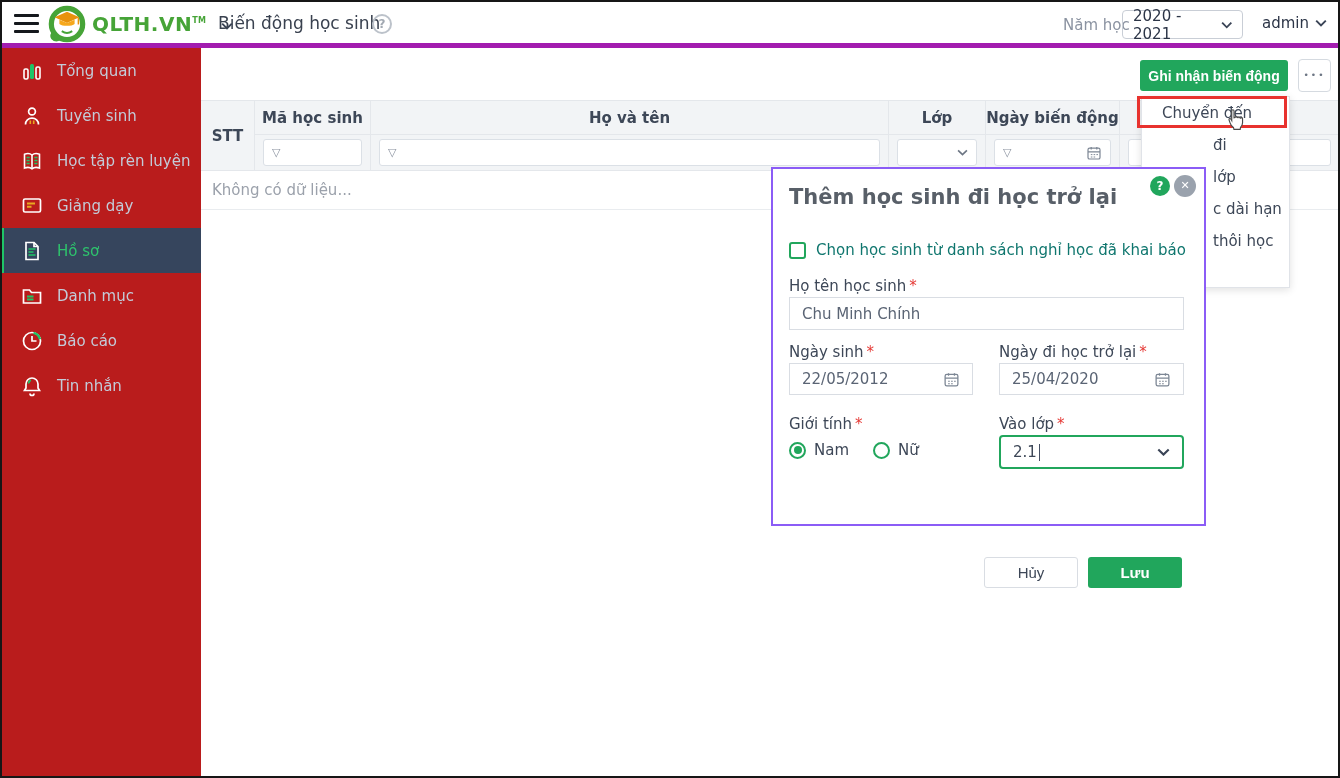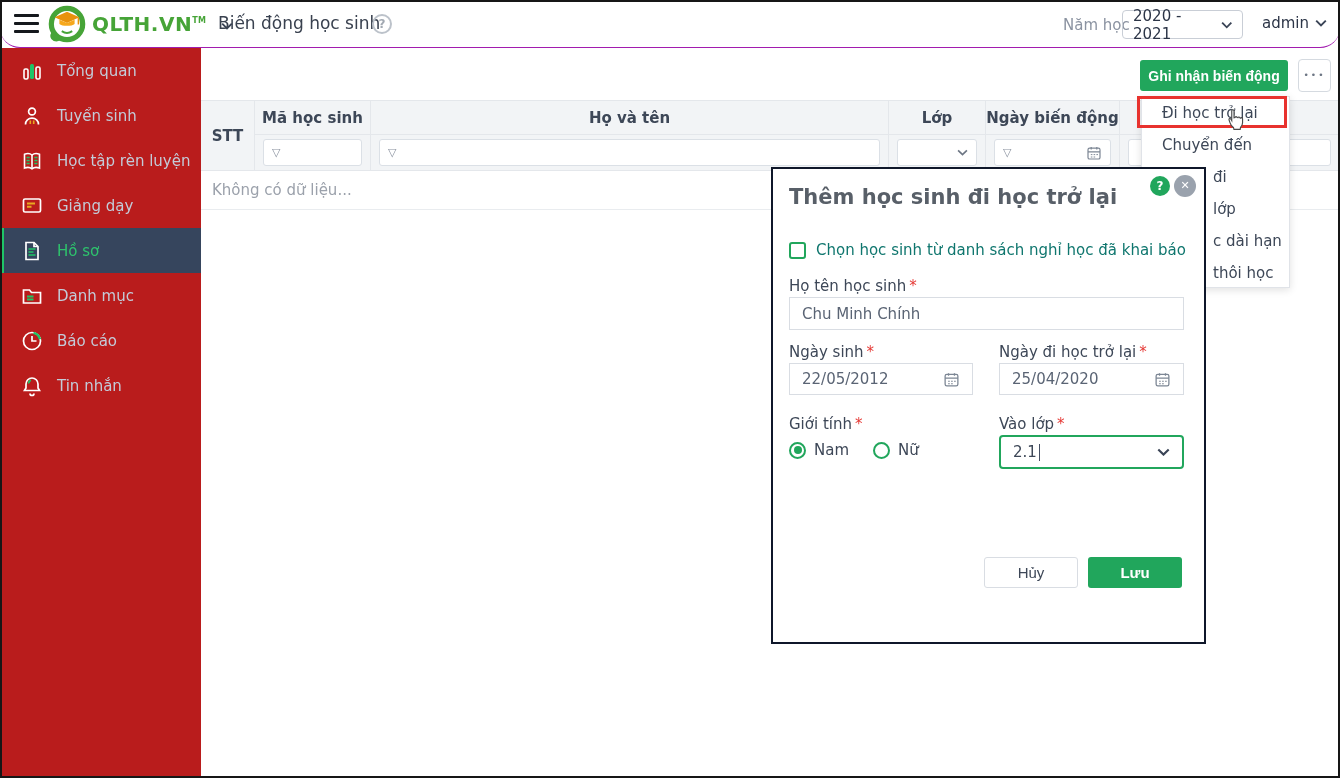--- a/index.html
+++ b/index.html
@@ -7,21 +7,21 @@
   body {
     position: relative;
     font-family: "DejaVu Sans", "Liberation Sans", sans-serif;
     background: #fff;
     overflow: hidden;
     color: #3d4757;
   }
   .frame { position:absolute; inset:0; border:2px solid #161616; pointer-events:none; z-index:60; }
 
   
-  .topbar { position:absolute; left:0; top:0; width:1340px; height:48px; background:#fff; border-bottom:1px solid #a21caf; z-index:5;border-radius:20px; }
+  .topbar { position:absolute; left:0; top:0; width:1340px; height:48px; background:#fff; border-bottom:5px solid #a21caf; z-index:5; }
   .hamburger { position:absolute; left:14px; top:14px; width:25px; height:19px; cursor:pointer; }
   .hamburger span { display:block; height:3px; background:#15181d; border-radius:1px; margin-bottom:5px; }
   .logo-wrap { position:absolute; left:48px; top:5px; display:flex; align-items:center; }
   .logo-circle { width:38px; height:38px; }
   .brand { font-size:20px; font-weight:bold; color:#46a437; margin-left:6px; letter-spacing:.5px; }
   .brand sup { font-size:8px; color:#46a437; }
   .brand-chevron { margin-left:14px; margin-top:4px; }
   .page-title { position:absolute; left:218px; top:13px; font-size:17px; color:#39414f; }
   .title-help { position:absolute; left:372px; top:14px; width:20px; height:20px; border:2px solid #bcc2ca; border-radius:50%;
                 color:#a2a9b2; font-size:12px; text-align:center; line-height:16px; font-weight:bold; }
@@ -61,21 +61,21 @@
   .no-data-row { position:absolute; left:201px; top:171px; width:1139px; height:39px; border-bottom:1px solid #e9ecef;
                  font-size:15px; color:#9ba1ab; line-height:39px; padding-left:11px; z-index:1; }
 
   
   .dropdown { position:absolute; left:1141px; top:96px; width:149px; height:192px; background:#fff;
               border:1px solid #e0e3e8; box-shadow:0 2px 8px rgba(0,0,0,.12); z-index:10; }
   .dropdown .mi { height:32px; line-height:32px; font-size:15px; color:#3d4757; padding-left:20px; cursor:pointer; white-space:nowrap; }
   .dropdown .mi.frag { padding-left:71px; }
 
   
-  .modal { position:absolute; left:771px; top:167px; width:435px; height:477px; background:#fff; border:2px solid #0f172a; z-index:20; }
+  .modal { position:absolute; left:771px; top:167px; width:435px; height:359px; background:#fff; border:2px solid #8b5cf6; z-index:20; }
   .m-title { position:absolute; left:16px; top:16px; font-size:21px; font-weight:bold; color:#585f68; }
   .m-help { position:absolute; left:377px; top:7px; width:20px; height:20px; border-radius:50%; background:#21a65c; color:#fff;
             font-size:12px; font-weight:bold; text-align:center; line-height:20px; cursor:pointer; }
   .m-close { position:absolute; left:401px; top:6px; width:22px; height:22px; border-radius:50%; background:#9aa2ad; color:#fff;
              font-size:11px; text-align:center; line-height:22px; cursor:pointer; }
   .m-checkrow { position:absolute; left:16px; top:72px; display:flex; align-items:center; cursor:pointer; }
   .checkbox { width:17px; height:17px; border:2px solid #21a65c; border-radius:3px; background:#fff; }
   .m-checkrow .lbl { margin-left:10px; font-size:15px; color:#0f766e; }
   .flabel { position:absolute; font-size:15px; color:#3d4757; }
   .req { color:#e53935; margin-left:3px; }
@@ -247,21 +247,20 @@
       </svg>
     </div>
   </div>
   <div class="tf">
     <div class="filter-box"></div>
   </div>
 </div>
 <div class="no-data-row">Không có dữ liệu...</div>
 
 <div class="dropdown">
-  <div class="mi">Đi học trở lại</div>
   <div class="mi">Chuyển đến</div>
   <div class="mi frag">đi</div>
   <div class="mi frag">lớp</div>
   <div class="mi frag">c dài hạn</div>
   <div class="mi frag">thôi học</div>
 </div>
 
 <div class="modal">
   <div class="m-title">Thêm học sinh đi học trở lại</div>
   <div class="m-help">?</div>

